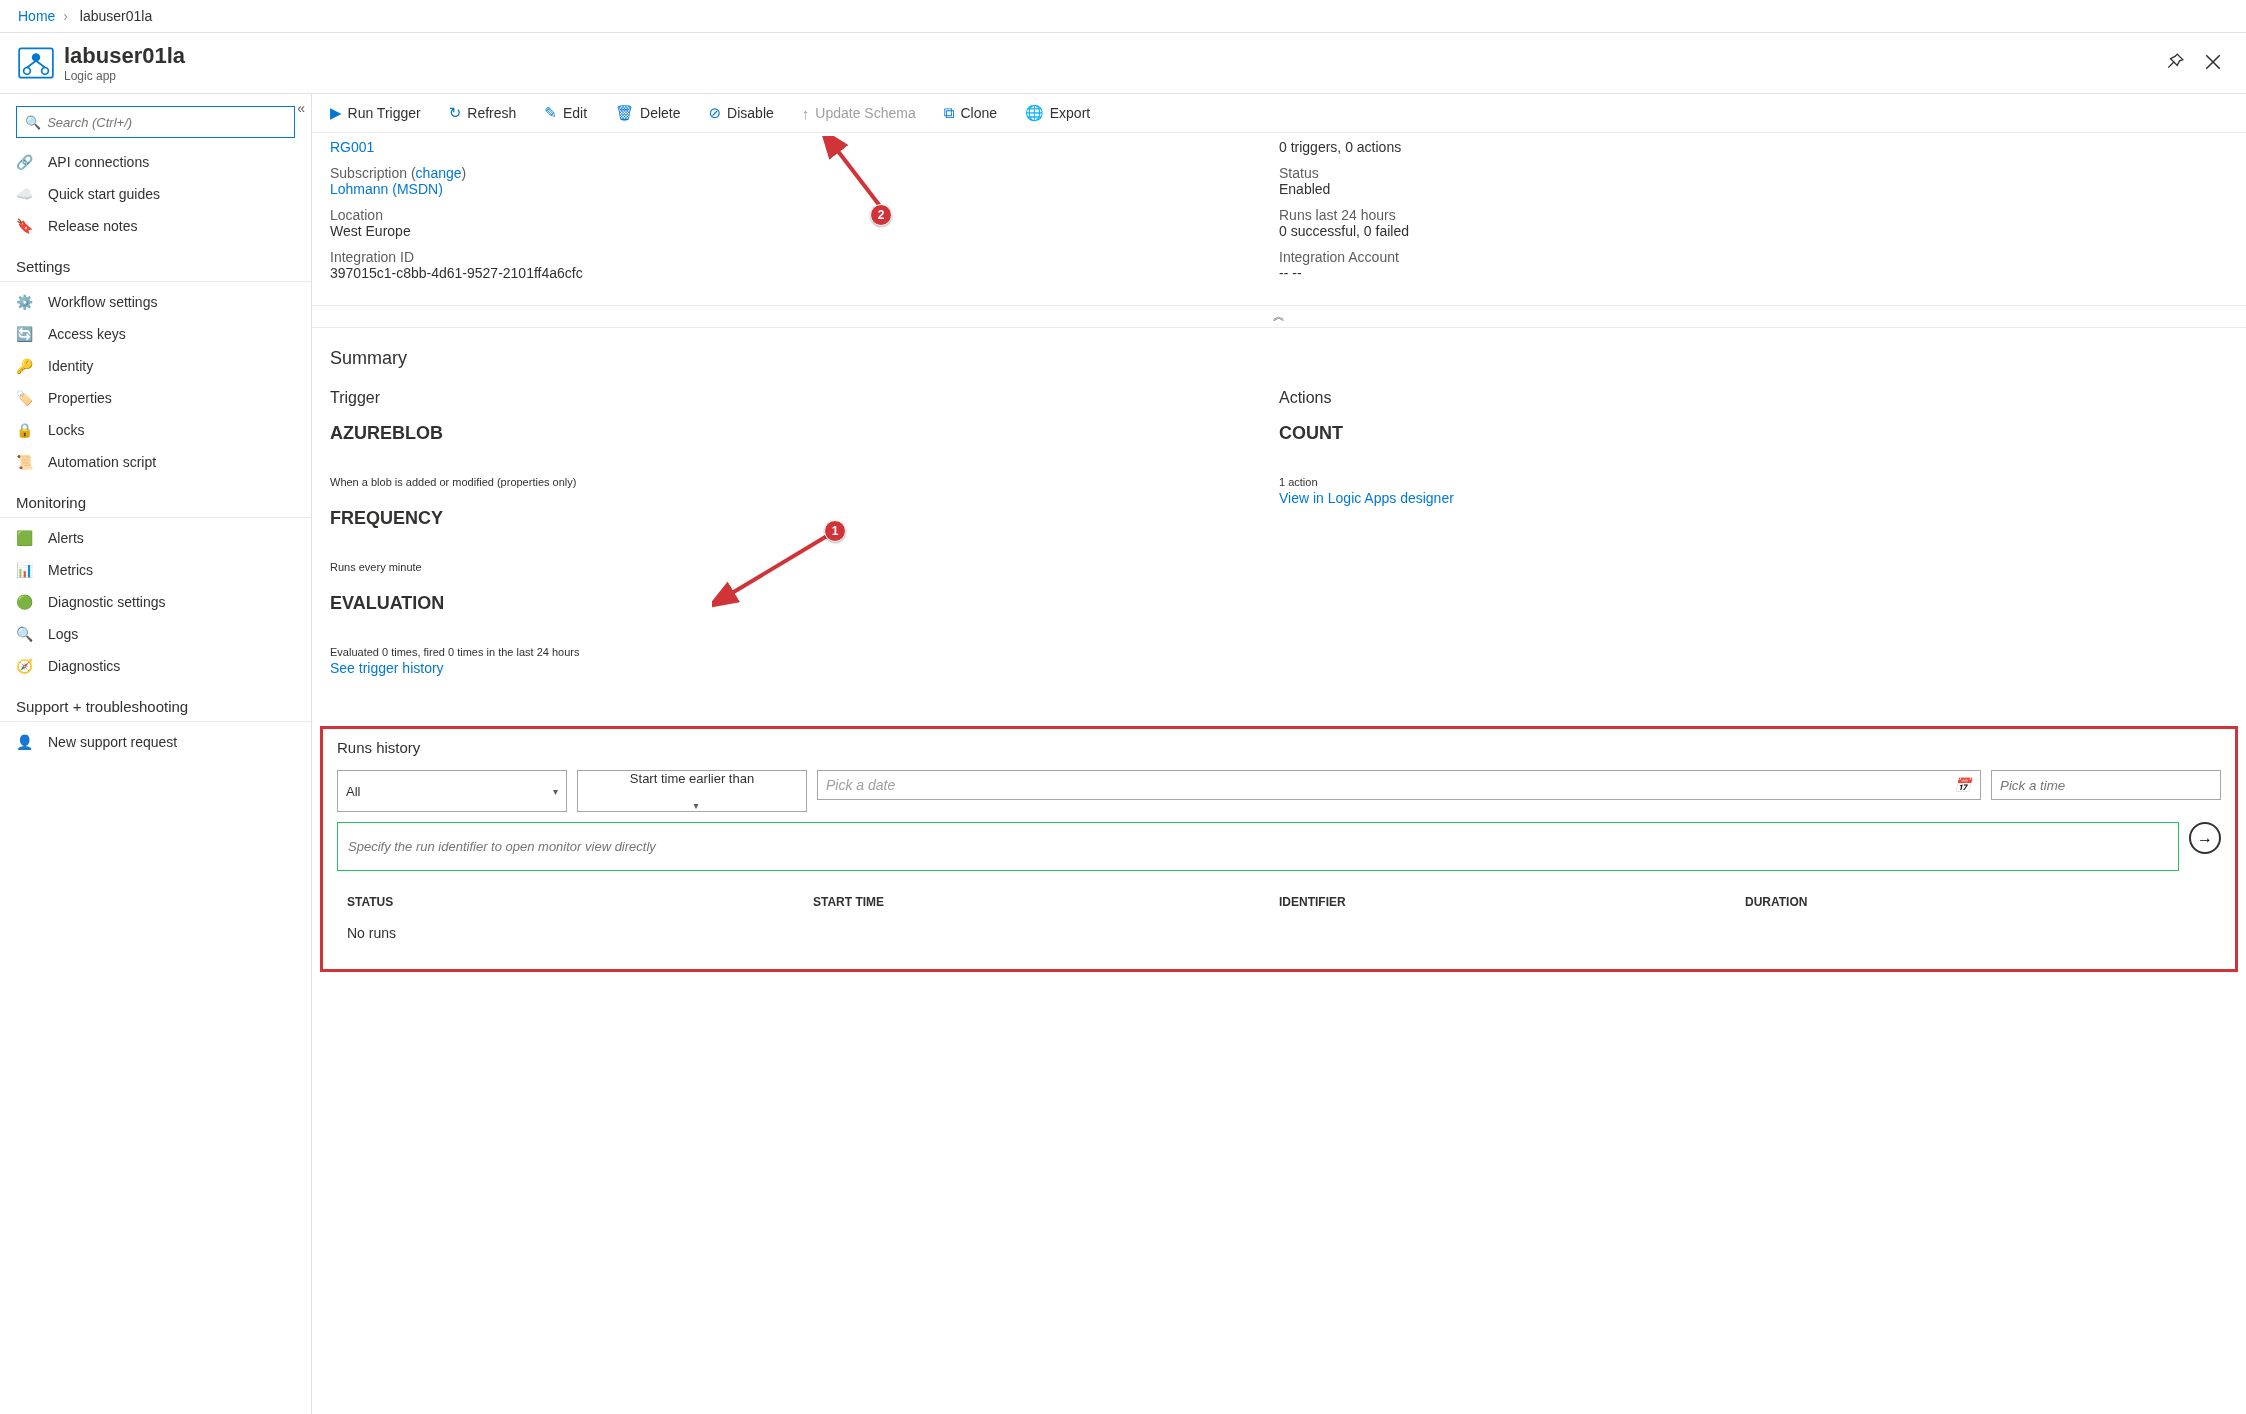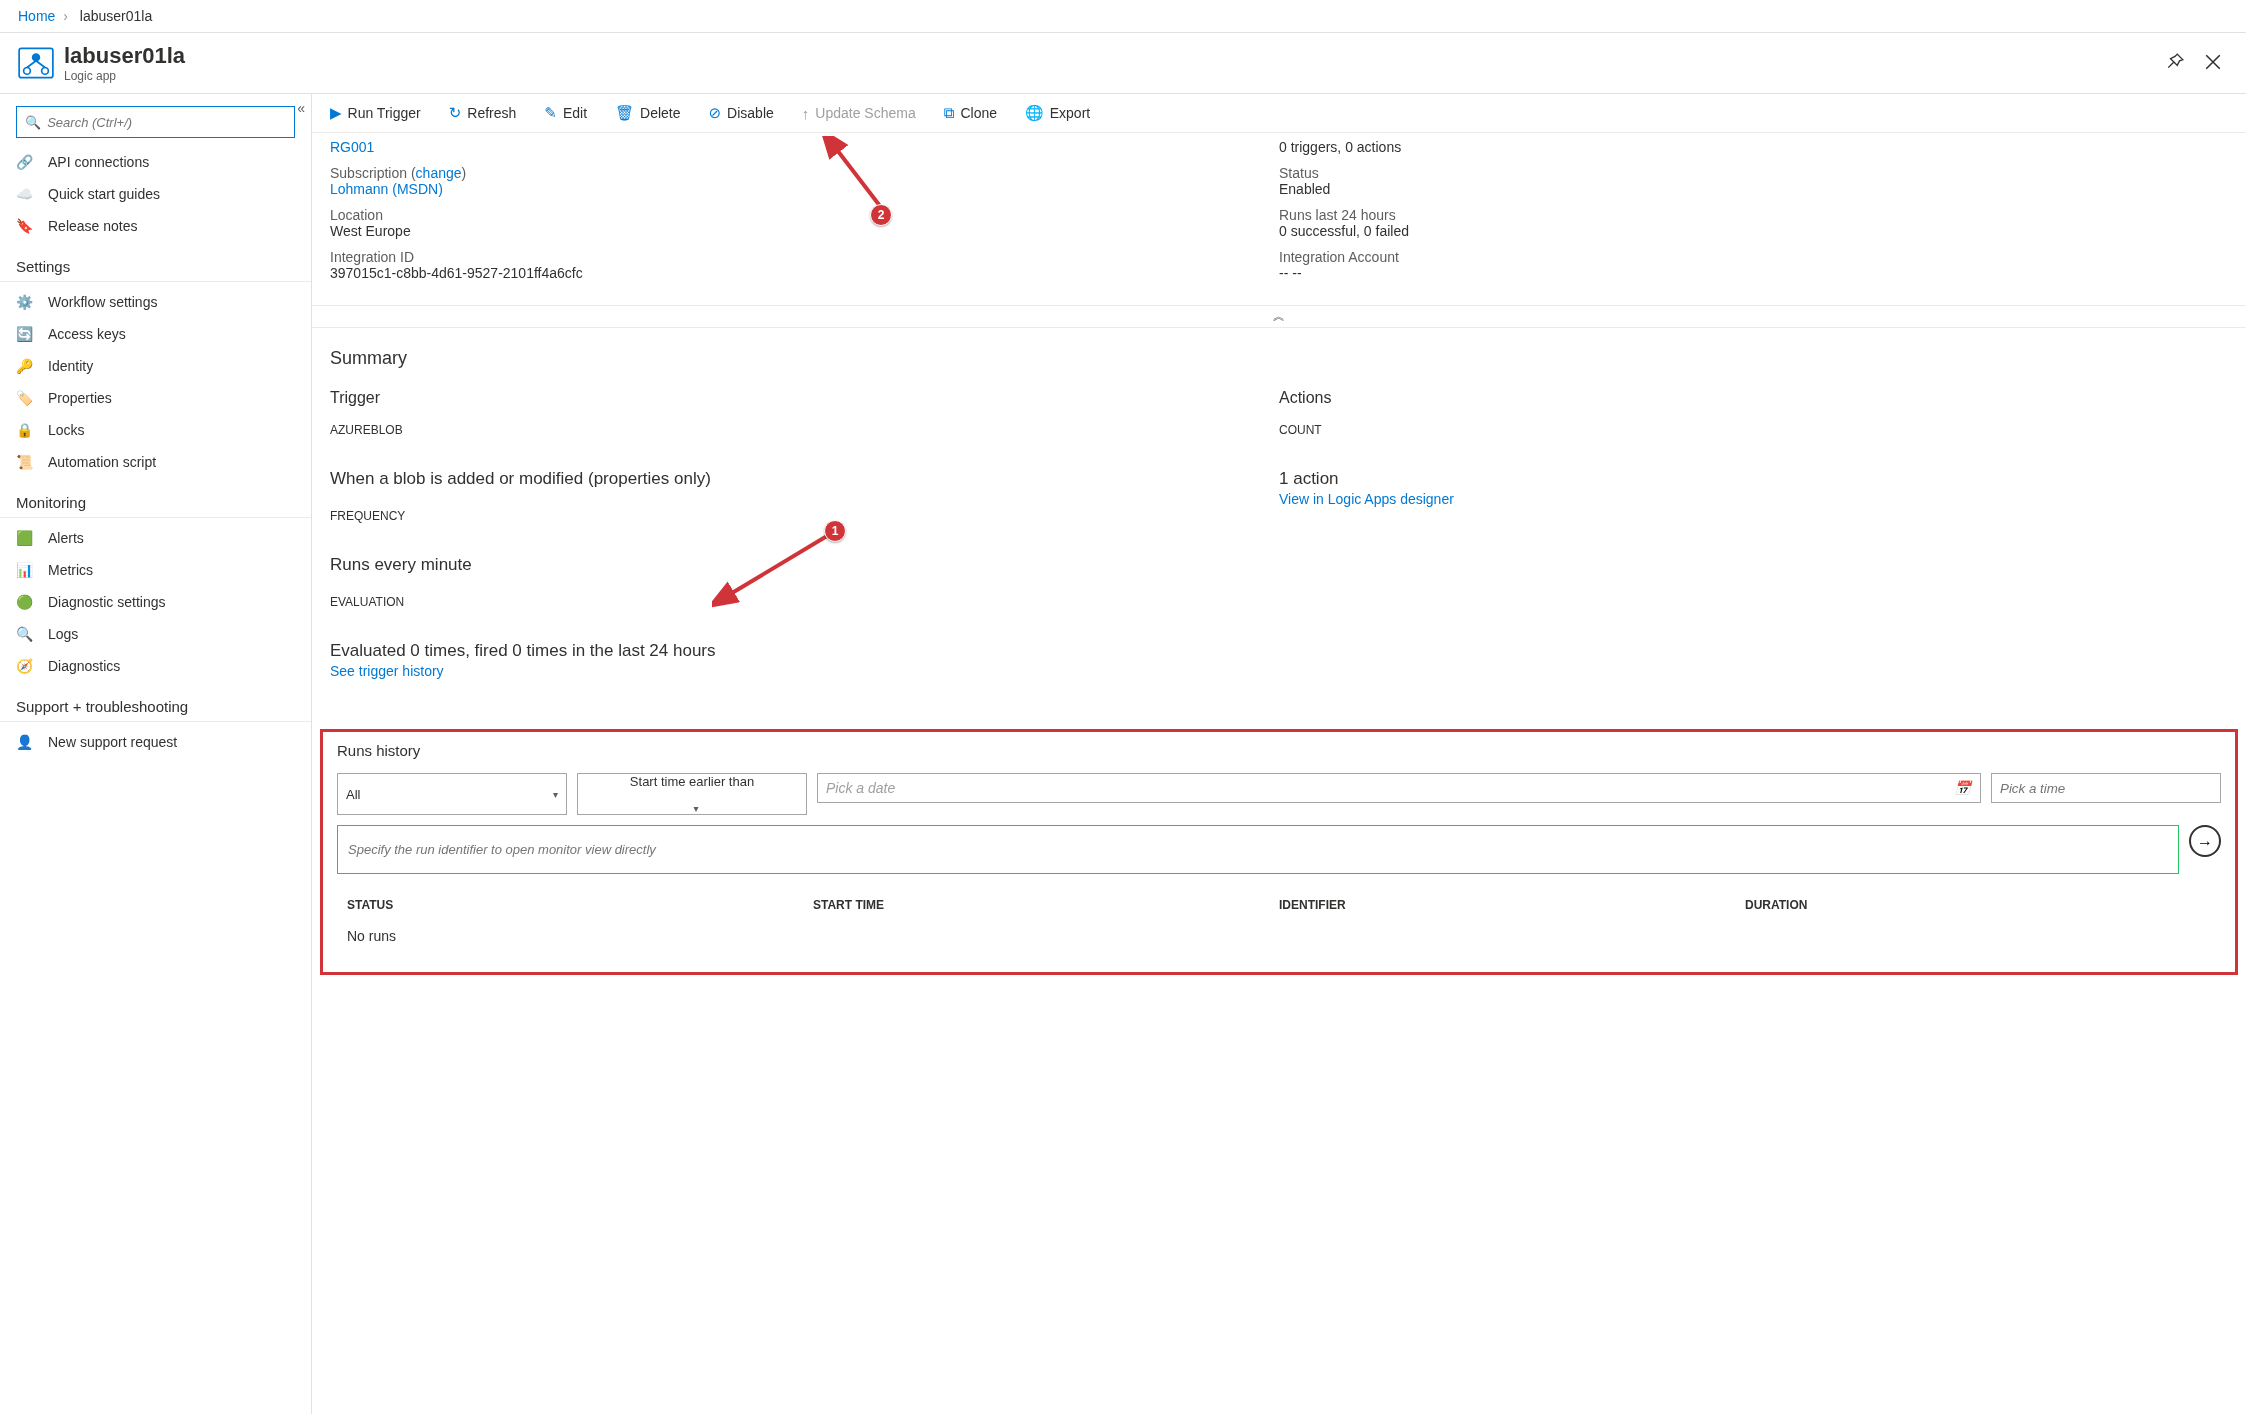--- a/index.html
+++ b/index.html
@@ -61,22 +61,22 @@
   .pair .link { color: #0078d4; }
   .ess-toggle { text-align: center; padding: 2px 0; color: #605e5c; font-size: 12px; border-top: 1px solid #edebe9; cursor:pointer; background:none; border-left:none; border-right:none; border-bottom:none; width:100%;}
   
   
   .summary { padding: 20px 18px; border-top: 1px solid #edebe9; }
   .summary h2 { font-size: 18px; font-weight: 400; margin-bottom: 20px; color:#323130; }
   .sum-cols { display: flex; }
   .scol { flex: 1; padding-right:20px; }
   .scol h3 { font-size: 16px; font-weight: 400; margin-bottom: 16px; }
   .field-block { margin-bottom: 20px; }
-  .field-block .fl { font-weight: 400; font-size: 12px; text-transform: uppercase; margin-bottom: 2px; }
-  .field-block .fv { font-size: 17px; color: #323130; margin-top: 32px; }
+  .field-block .fl { font-weight: 700; font-size: 18px; text-transform: uppercase; margin-bottom: 2px; }
+  .field-block .fv { font-size: 11px; color: #323130; margin-top: 32px; }
   .field-block a { display: inline-block; margin-top: 2px; }
   
   
   .runs { margin: 10px 8px 20px 8px; padding: 10px 14px 20px; border: 3px solid #d13438; position:relative; }
   .runs h3 { font-size: 15px; font-weight: 400; margin-bottom: 14px; }
   .filter-row { display: flex; gap: 10px; margin-bottom: 10px; }
   .sel, .inp { border: 1px solid #a6a6a6; height: 42px; padding: 0 8px; font-size: 13px; background: #fff; }
   .sel { display: flex; align-items: center; justify-content: space-between; cursor: pointer; }
   .sel .caret { font-size: 10px; color: #605e5c; margin-left: 8px; }
   .sel1 { width: 230px; }

